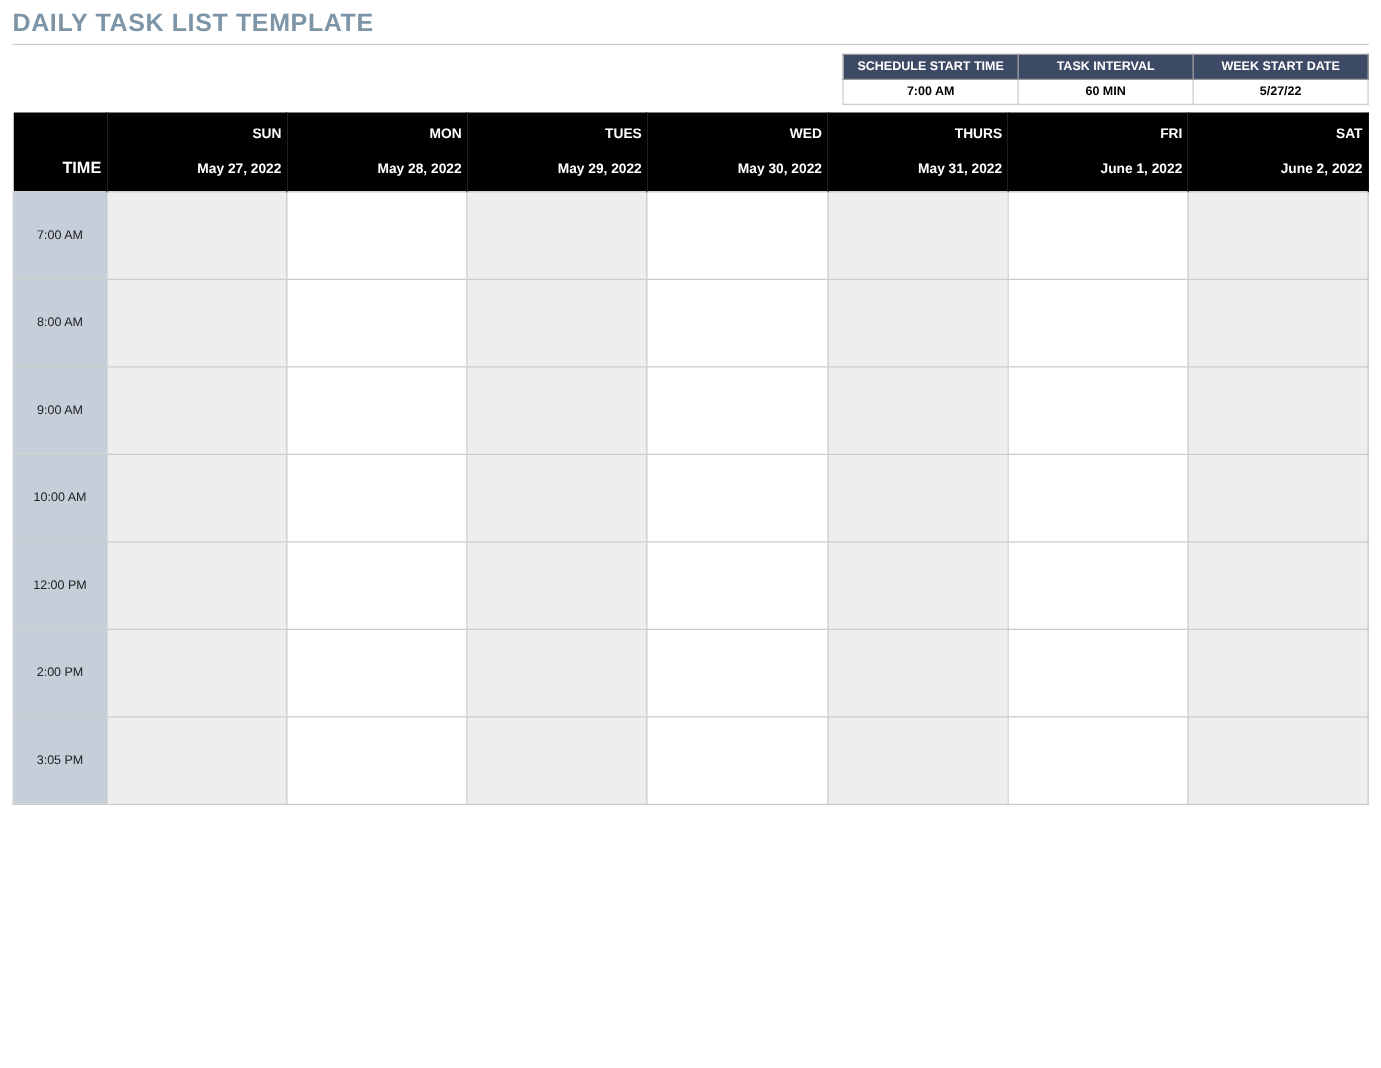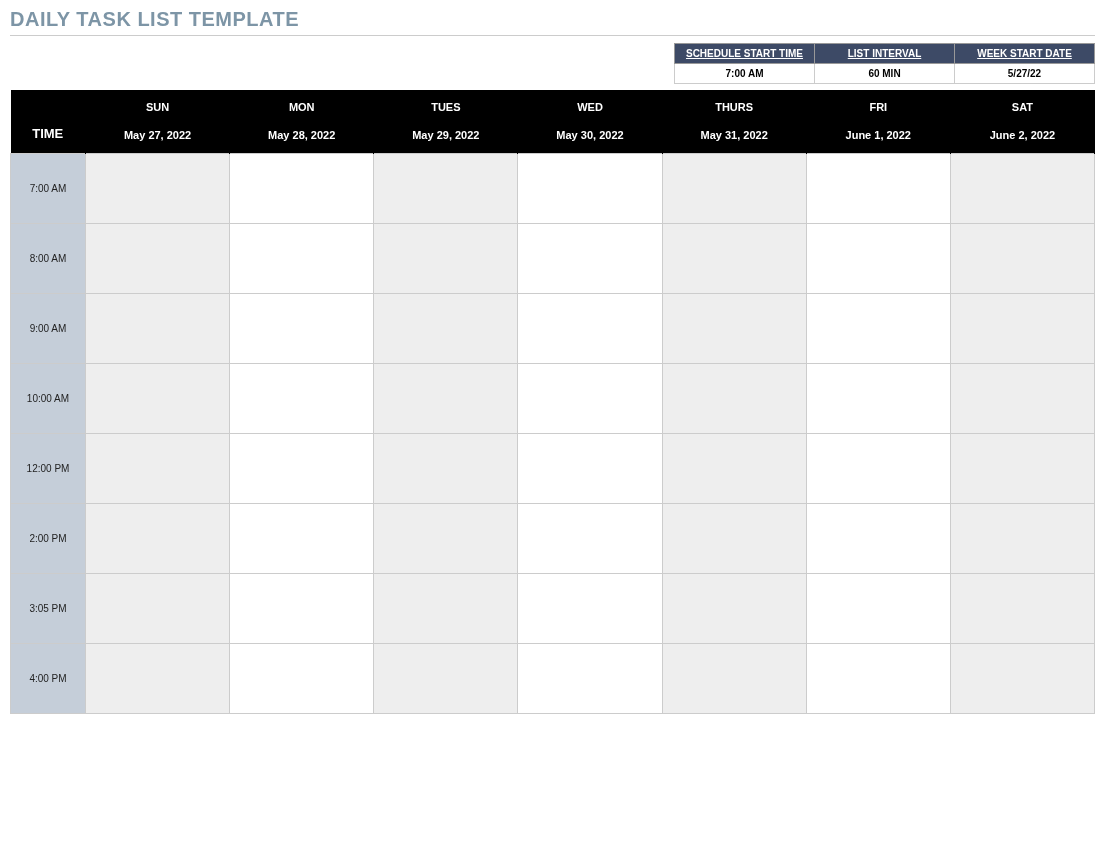--- a/index.html
+++ b/index.html
@@ -28,21 +28,20 @@
     font-size: 10px;
   }
   .settings-table th {
     background: #3d4a66;
     color: #fff;
     font-weight: bold;
     text-align: center;
     padding: 4px 10px;
     border: 1px solid #999;
     white-space: nowrap;
-    text-decoration: underline;
   }
   .settings-table td {
     background: #fff;
     text-align: center;
     padding: 4px 10px;
     border: 1px solid #ccc;
     font-weight: bold;
     font-size: 10px;
   }
   .settings-table th, .settings-table td { width: 140px; }
@@ -50,21 +49,21 @@
   .schedule {
     border-collapse: collapse;
     width: 100%;
     table-layout: fixed;
   }
   .schedule thead th {
     background: #000;
     color: #fff;
     font-size: 11px;
     font-weight: bold;
-    text-align: center;
+    text-align: right;
     padding: 10px 4px;
     border-right: 1px solid #000;
     line-height: 1.3;
   }
   .schedule thead th.time-head {
     vertical-align: bottom;
     font-size: 13px;
     width: 75px;
   }
   .schedule tbody td {
@@ -93,21 +92,21 @@
 </head>
 <body>
 
 <div class="title">DAILY TASK LIST TEMPLATE</div>
 
 <div class="settings-row">
   <table class="settings-table">
     <thead>
       <tr>
         <th>SCHEDULE START TIME</th>
-        <th>LIST INTERVAL</th>
+        <th>TASK INTERVAL</th>
         <th>WEEK START DATE</th>
       </tr>
     </thead>
     <tbody>
       <tr>
         <td>7:00 AM</td>
         <td>60 MIN</td>
         <td>5/27/22</td>
       </tr>
     </tbody>
@@ -214,24 +213,14 @@
       <tr>
         <td class="time-cell">3:05 PM</td>
         <td class="task-cell shaded"></td>
         <td class="task-cell"></td>
         <td class="task-cell shaded"></td>
         <td class="task-cell"></td>
         <td class="task-cell shaded"></td>
         <td class="task-cell"></td>
         <td class="task-cell shaded"></td>
       </tr>
-      <tr>
-        <td class="time-cell">4:00 PM</td>
-        <td class="task-cell shaded"></td>
-        <td class="task-cell"></td>
-        <td class="task-cell shaded"></td>
-        <td class="task-cell"></td>
-        <td class="task-cell shaded"></td>
-        <td class="task-cell"></td>
-        <td class="task-cell shaded"></td>
-      </tr>
     </tbody>
 </table>
 
 </body></html>

